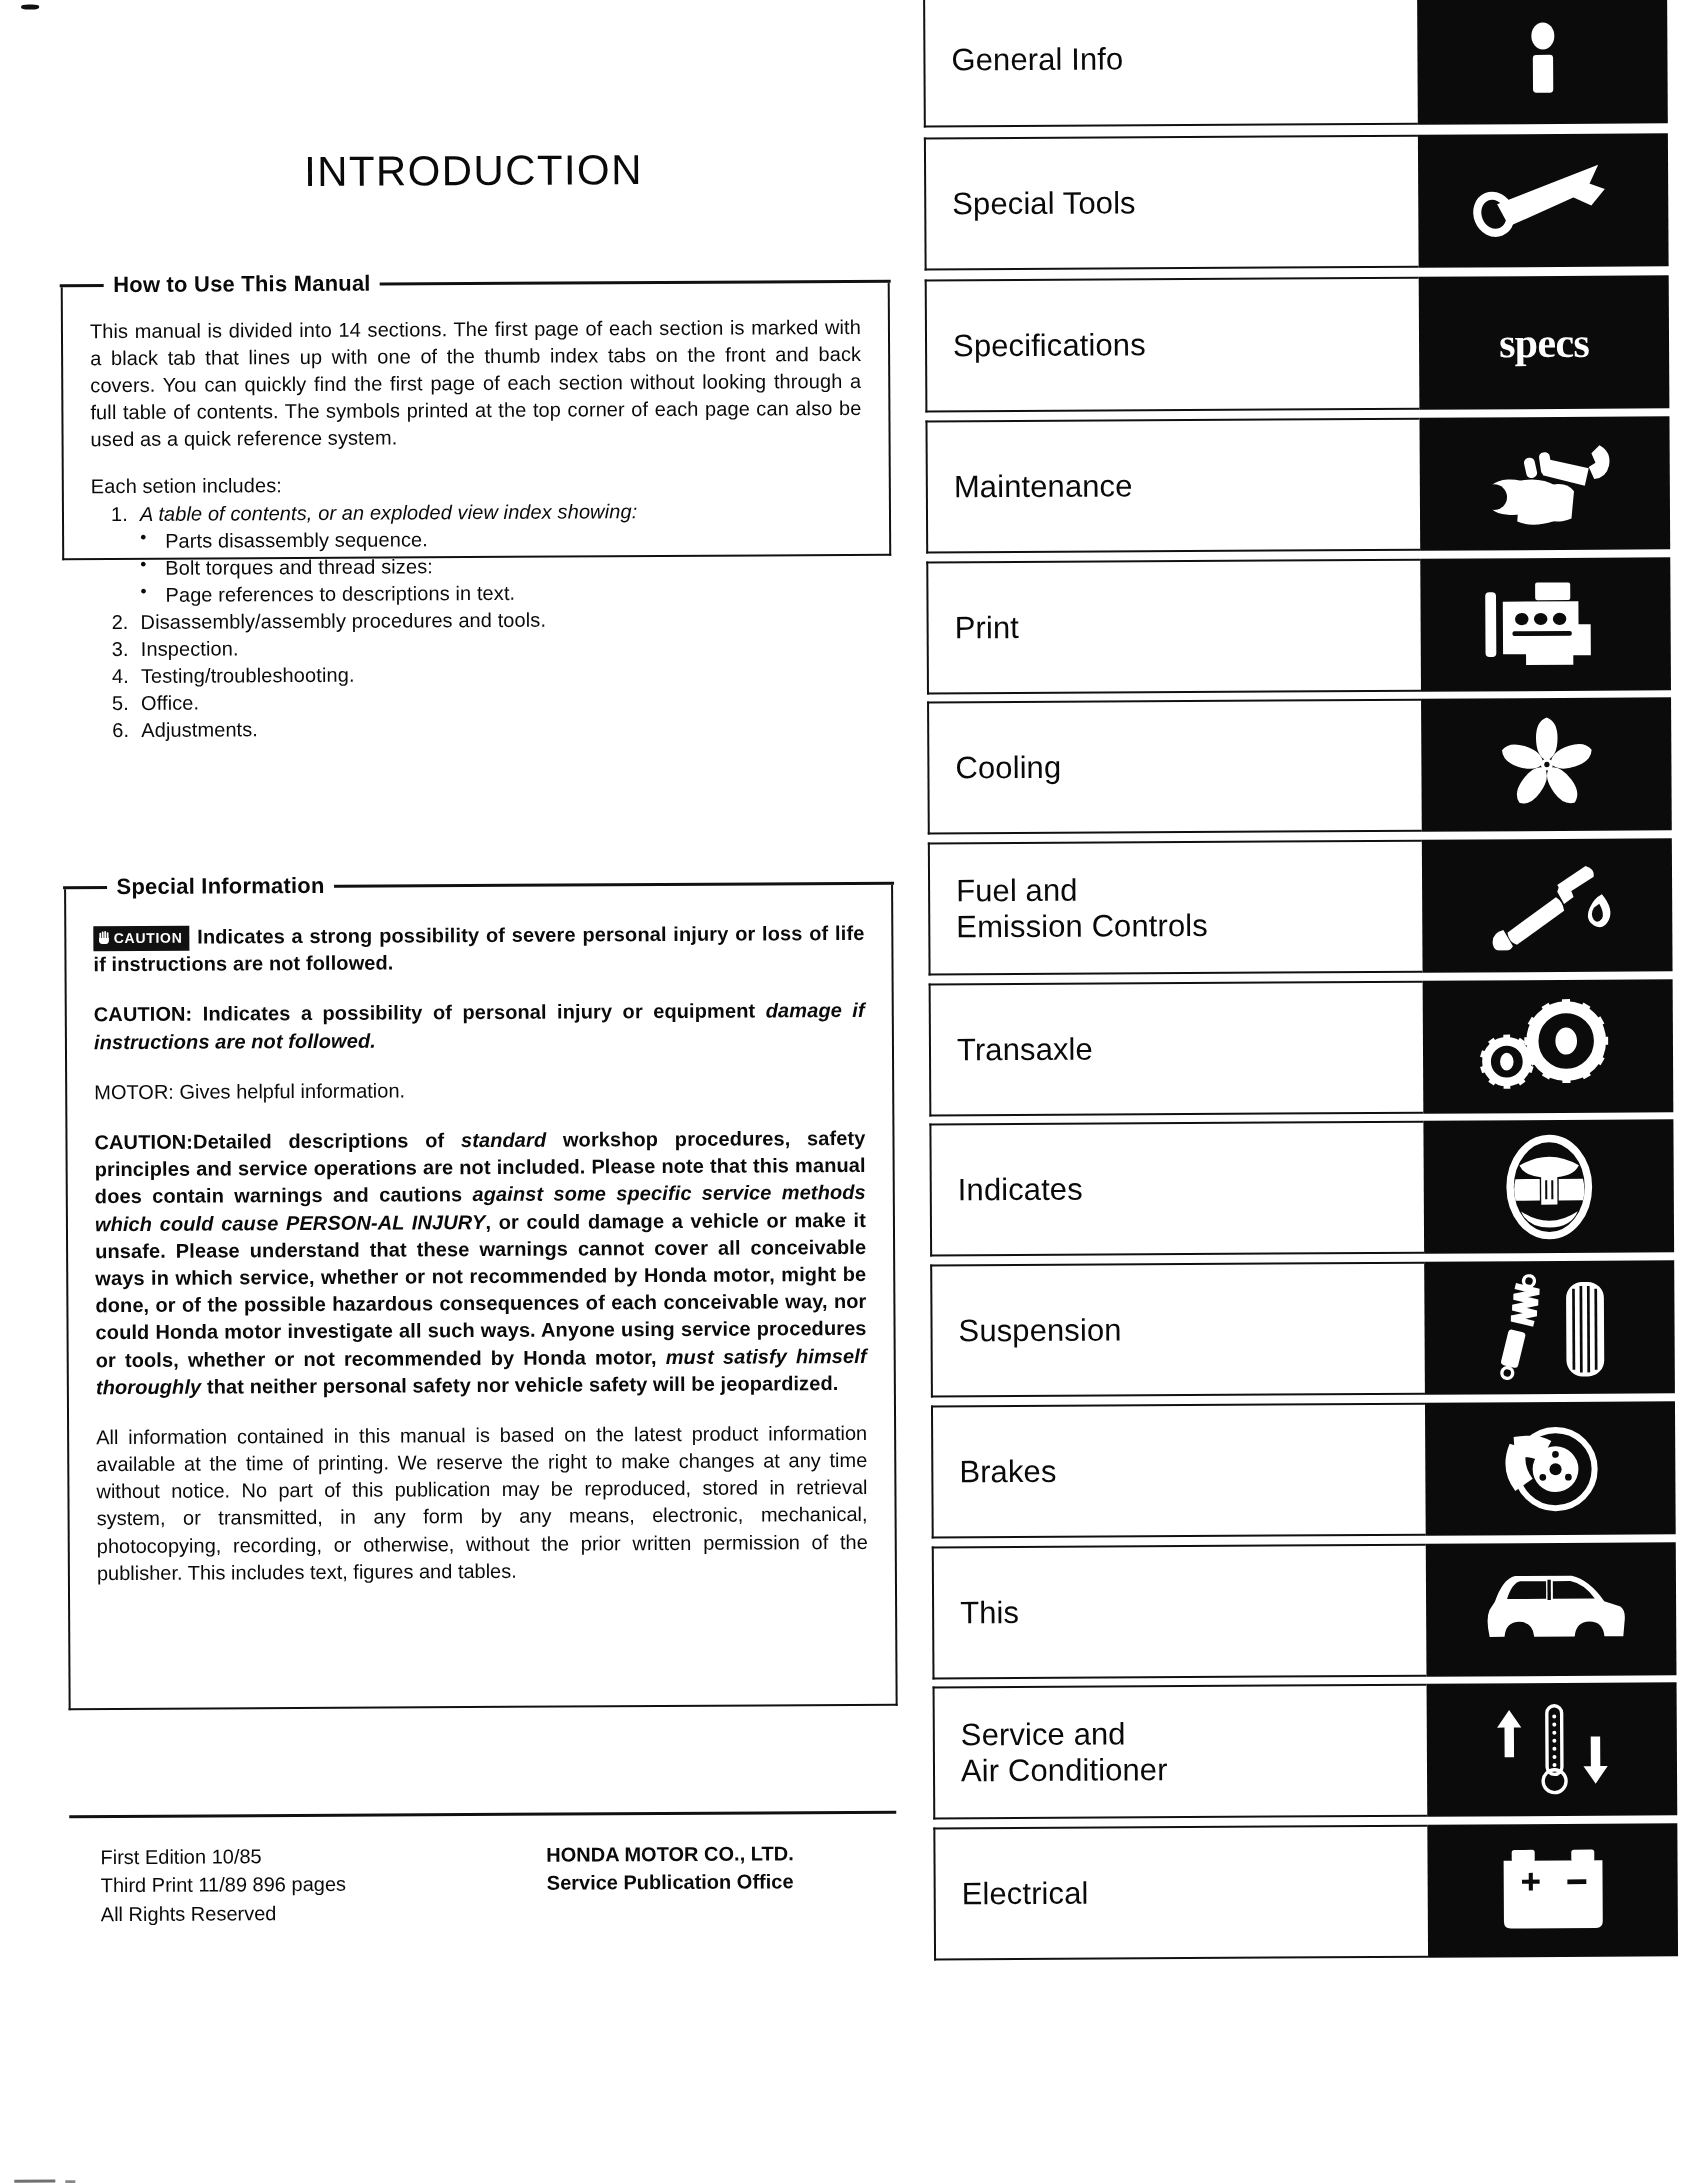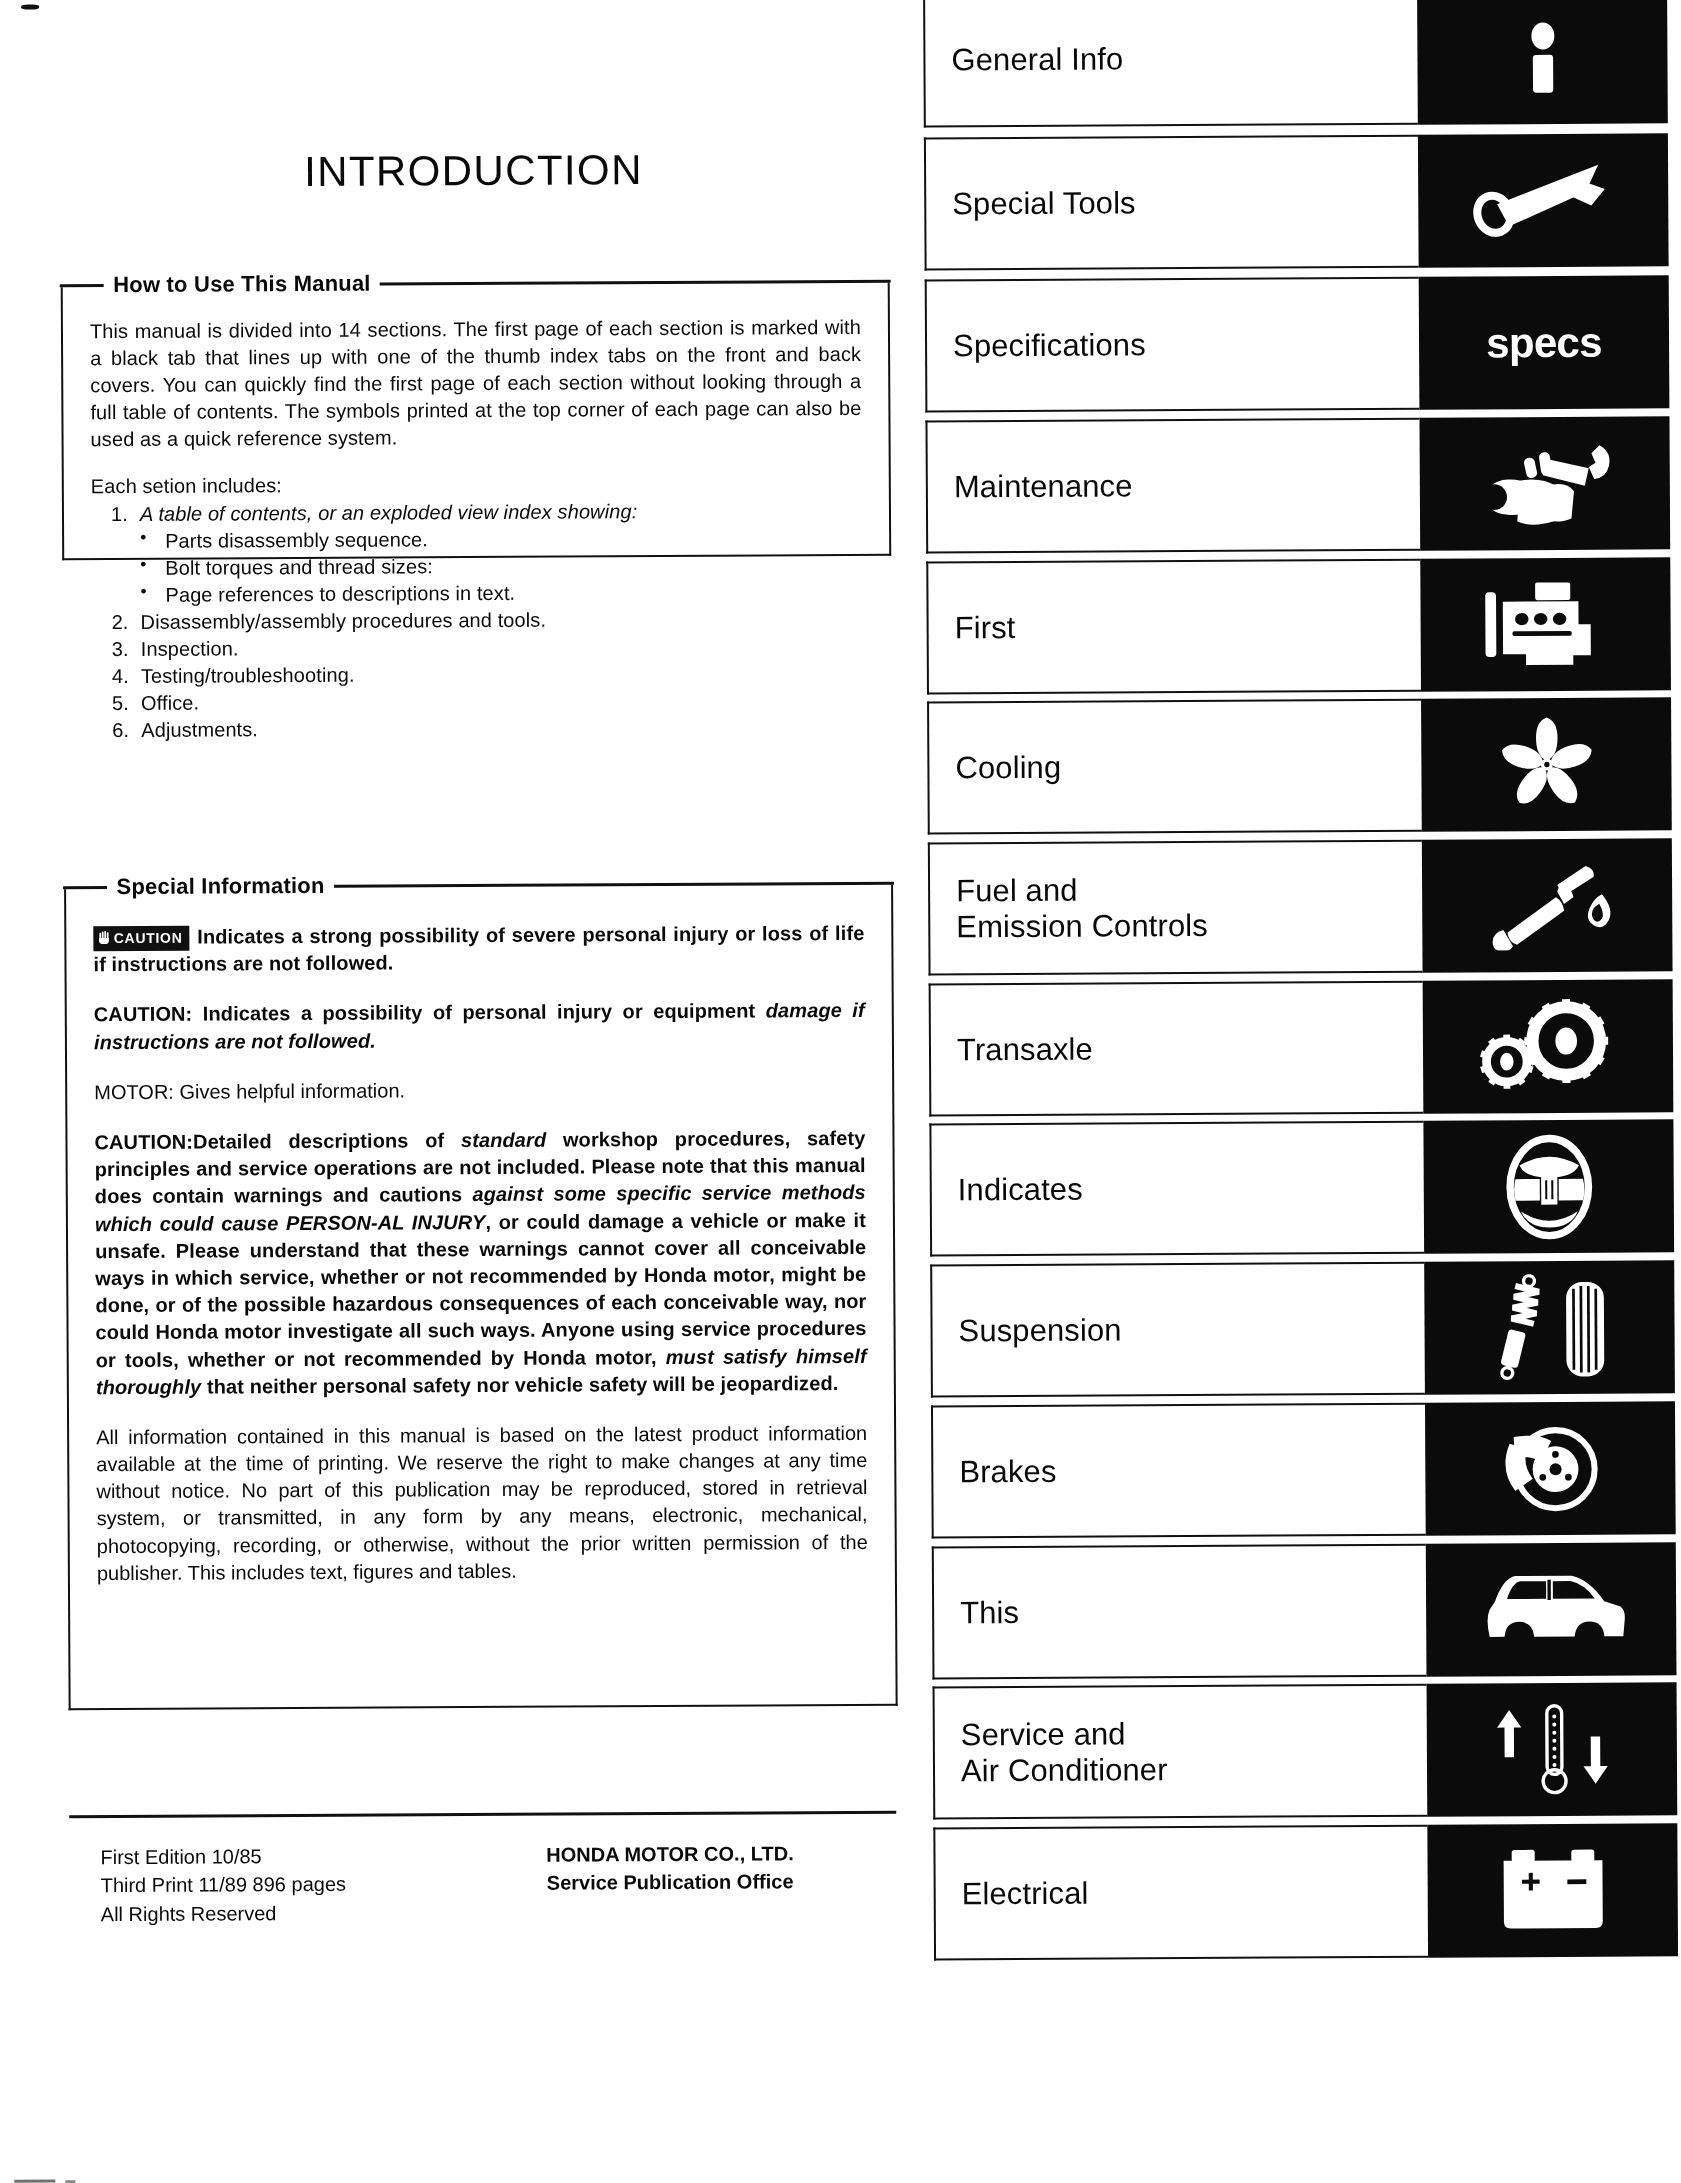--- a/index.html
+++ b/index.html
@@ -76,21 +76,21 @@
     flex:0 0 494px;border:2px solid #111;border-right:none;background:#fff;
     display:flex;align-items:center;padding-left:26px;box-sizing:border-box;
   }
   .tab-label .txt{font-size:31px;line-height:1.14;letter-spacing:0.1px;}
   .tab-icon{
     flex:1 1 auto;background:#0b0b0b;display:flex;align-items:center;justify-content:center;
     color:#fff;
   }
   .tab-icon svg{display:block;}
   .specs-word{
-    font-size:42px;font-weight:bold;letter-spacing:-0.7px;font-family:Liberation Sans, sans-serif;
+    font-size:42px;font-weight:bold;letter-spacing:-0.7px;font-family:Liberation Serif, serif;
   }
 
   .artifact{position:absolute;background:#111;}
 </style>
 </head>
 <body>
 
 <div id="page">
 
   <div class="artifact" style="left:26px;top:0px;width:17.6px;height:4.7px;border-radius:40%;"></div>
@@ -260,21 +260,21 @@
           <ellipse cx="40" cy="84" rx="19" ry="19" fill="#0b0b0b"></ellipse>
           <path d="M78 60 q30 -6 54 8 l-4 52 q-32 10 -54 0 z"></path>
           <path d="M126 66 q22 -4 32 10 l-4 40 q-22 8 -32 2 z"></path>
         </g>
           </svg>
       </div>
     </div>
 
     <div class="tab" style="top:562px;height:133px;">
       <div class="tab-label">
-        <span class="txt">First</span>
+        <span class="txt">Print</span>
       </div>
       <div class="tab-icon">
         <svg width="135" height="88" viewBox="0 0 200 130">
             <g fill="#fff">
           <rect x="10" y="16" width="16" height="96" rx="6"></rect>
           <rect x="84" y="2" width="52" height="26" rx="3"></rect>
           <path d="M36 30 h112 v34 h18 v46 h-26 v14 h-70 v-16 h-34 z"></path>
           <g fill="#0b0b0b">
                 <ellipse cx="64" cy="56" rx="10" ry="9"></ellipse>
                 <ellipse cx="92" cy="56" rx="10" ry="9"></ellipse>

